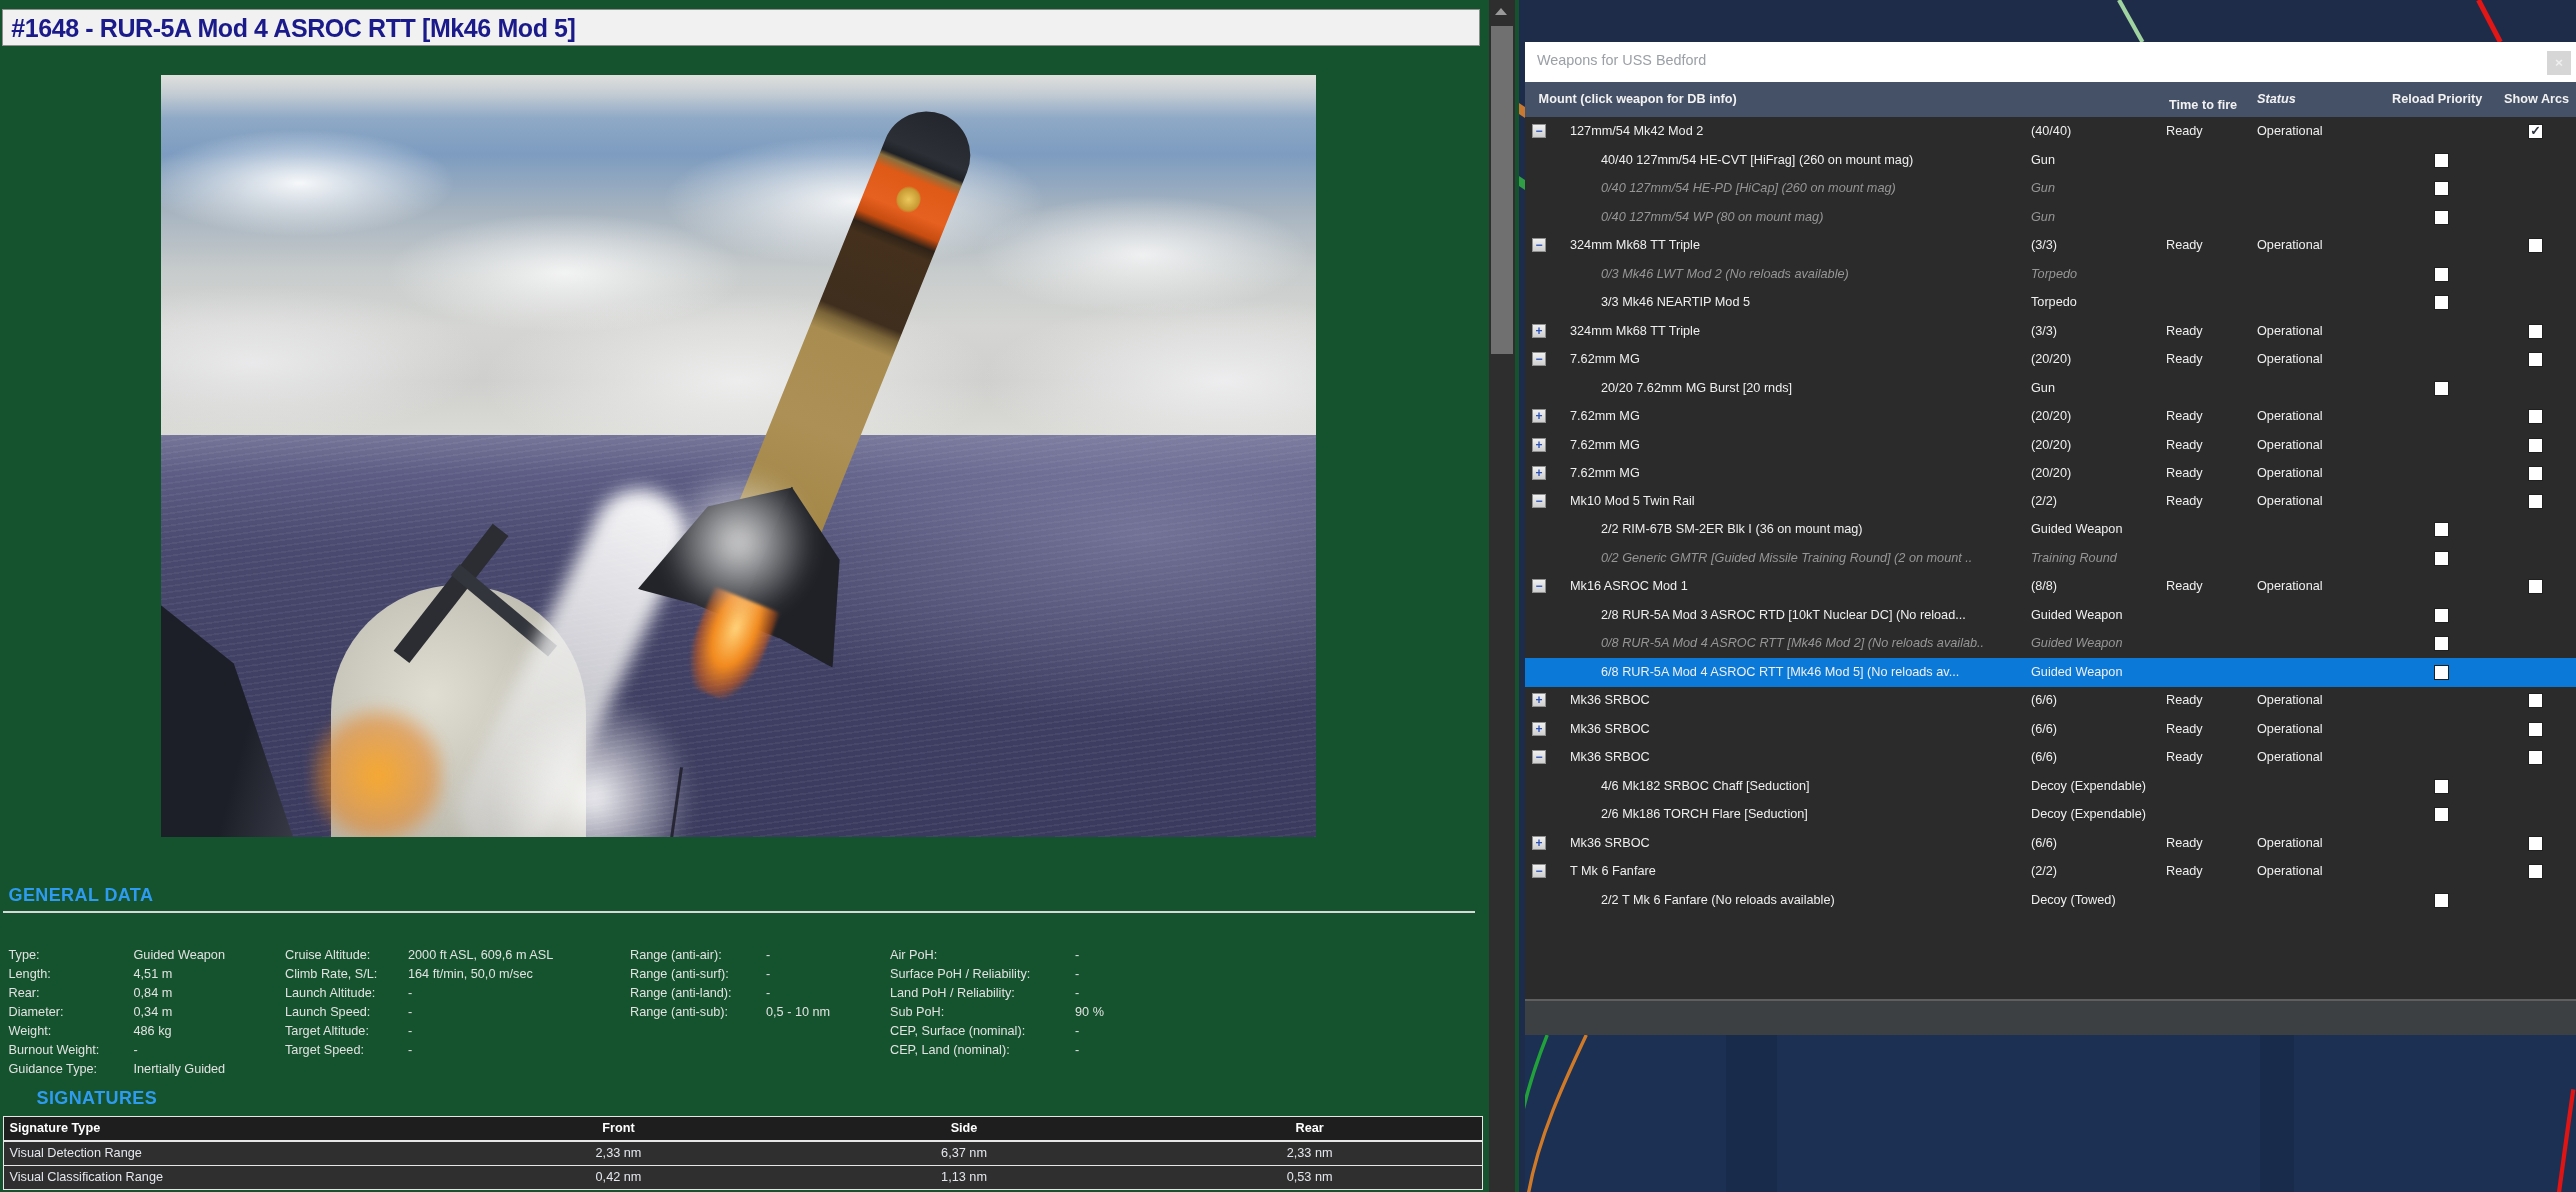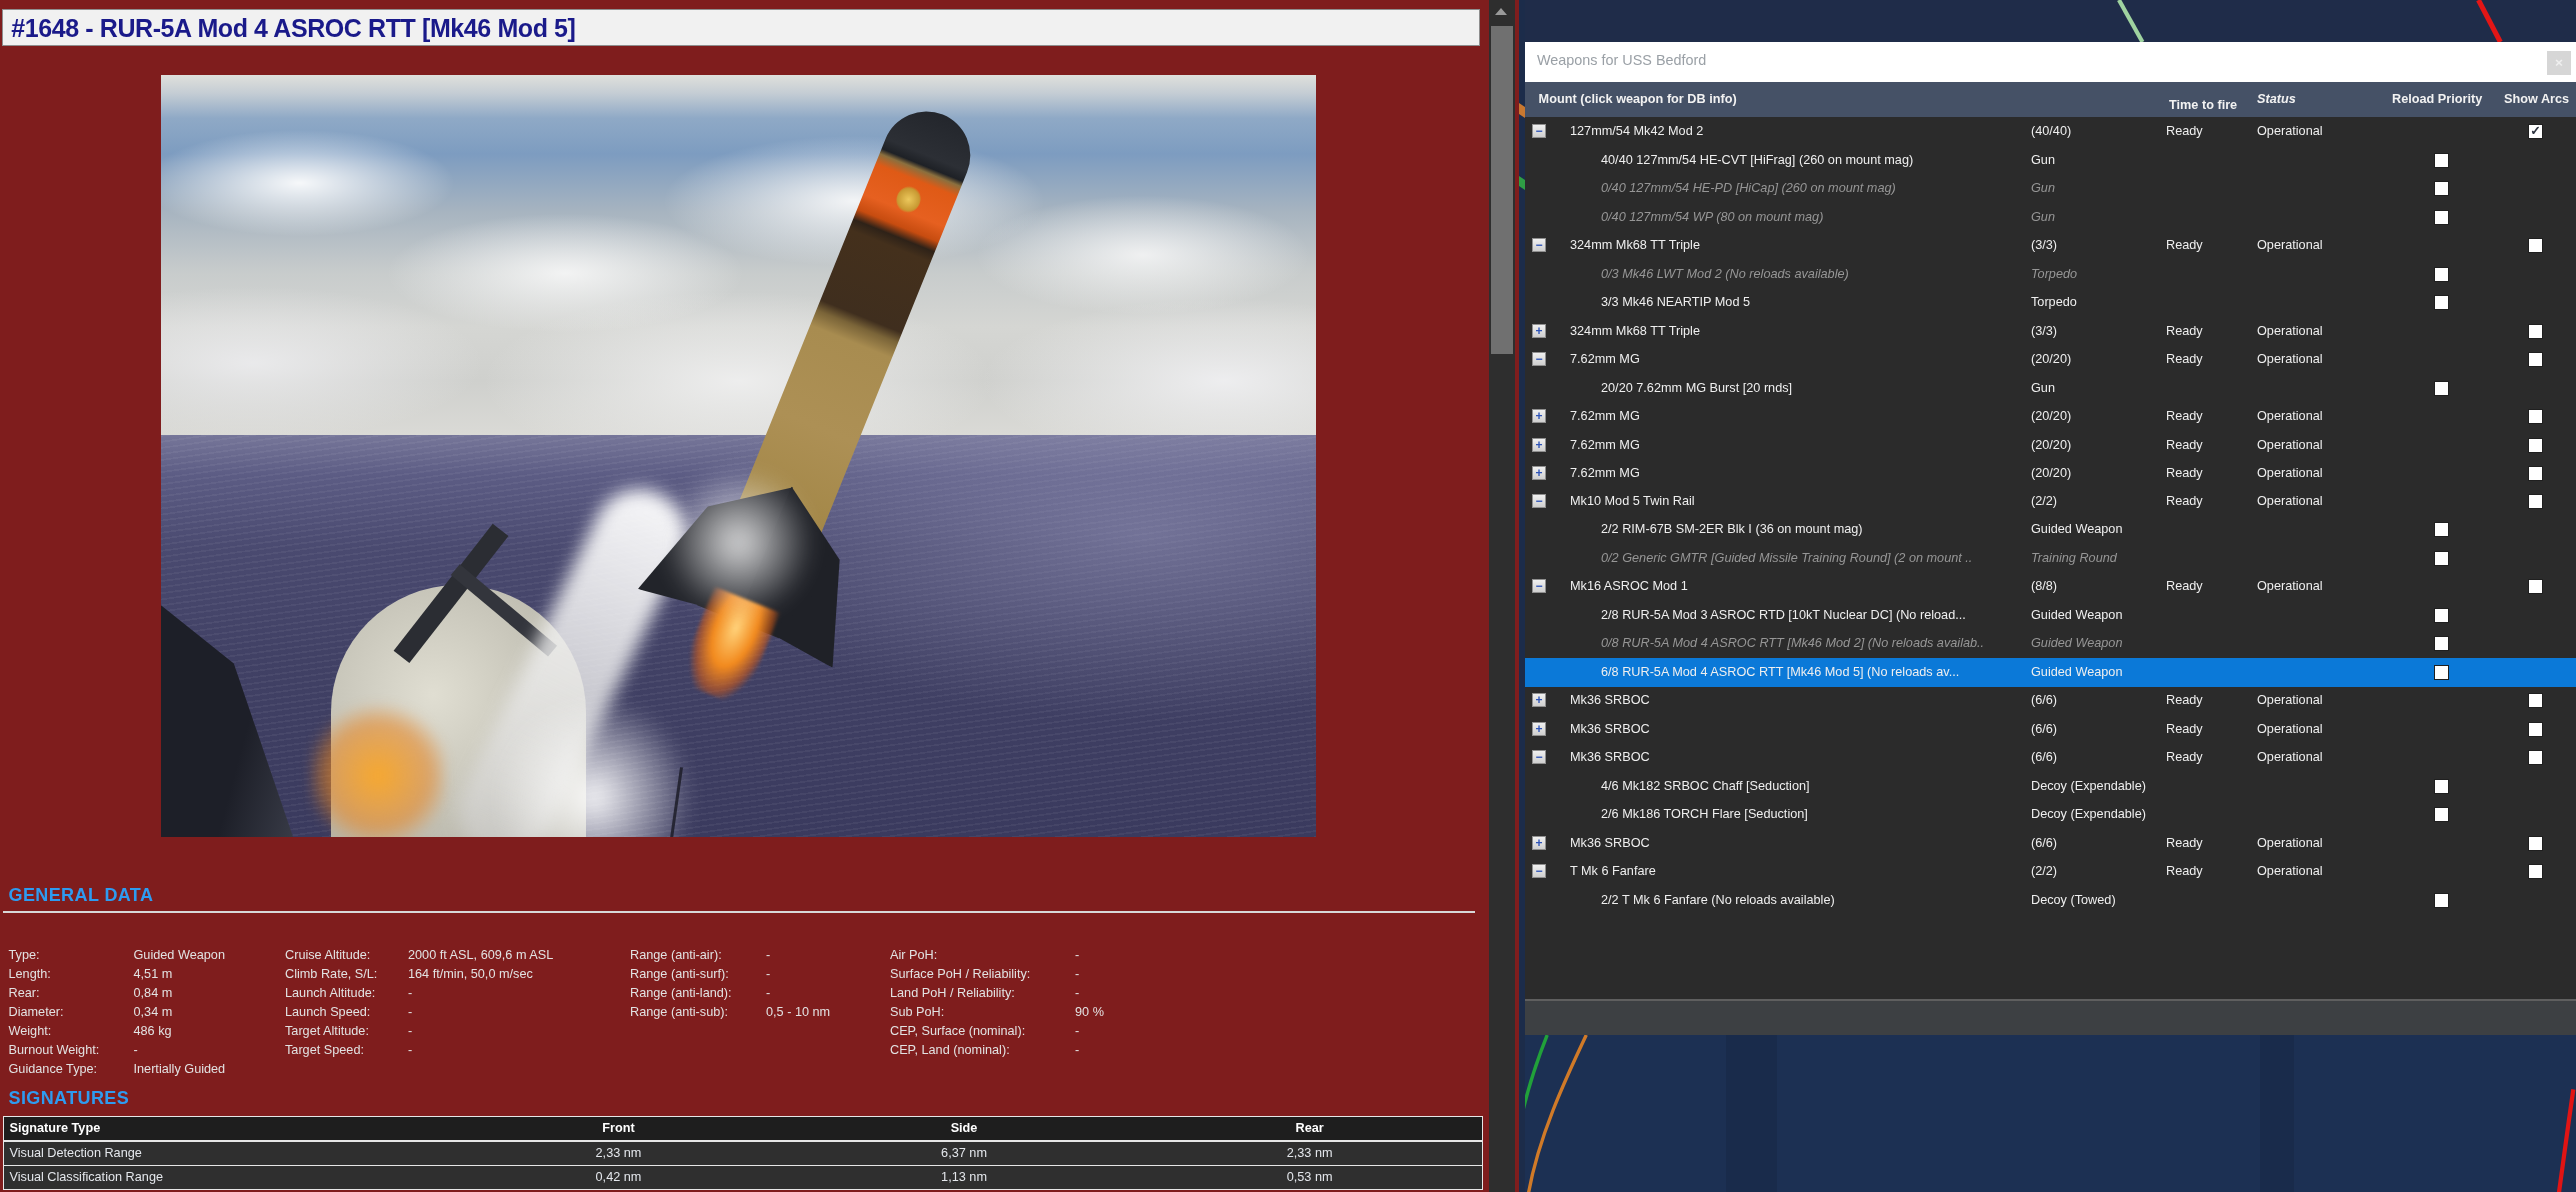--- a/index.html
+++ b/index.html
@@ -1,20 +1,20 @@
 <!DOCTYPE html>
 <html style="font-size:13.6px"><head>
 <meta charset="utf-8">
 <style>
   html,body{margin:0;padding:0;background:#111;}
   #screen{position:relative;width:2576px;height:1193px;overflow:hidden;
           font-family:"Liberation Sans",sans-serif;background:#1c3053;}
 
   
-  #left-window{position:absolute;left:0;top:0;width:1519px;height:1193px;background:#7f1d1d;}
+  #left-window{position:absolute;left:0;top:0;width:1519px;height:1193px;background:#14532d;}
   #db-title-bar{position:absolute;left:1.7px;top:9.3px;width:1478px;height:37px;background:#f1f1f1;
                 border:0.8px solid #8e8e8e;box-sizing:border-box;}
   #db-title{position:absolute;left:8.5px;top:3.4px;font-size:25px;font-weight:bold;color:#1a1a8a;
             letter-spacing:-0.4px;white-space:nowrap;}
 
   
   #photo{position:absolute;left:161px;top:75px;width:1155px;height:762px;overflow:hidden;background:#44446a;}
   .sky{position:absolute;left:0;top:0;width:100%;height:360px;
        background:linear-gradient(180deg,#dfe0dc 0%,#c5cdd4 5%,#8fa9c6 12%,#7d9cc0 22%,#a7b4c0 38%,#c8cccc 55%,#d5d6d3 70%,#cfd0cd 85%,#dadad6 100%);}
   .clouds{position:absolute;left:0;top:0;width:100%;height:360px;background-image:
@@ -63,21 +63,21 @@
   
   .section-heading{position:absolute;left:8.5px;font-size:18px;font-weight:bold;color:#2e9bf0;letter-spacing:0.4px;}
   #gd-heading{top:885px;}
   #gd-rule{position:absolute;left:3.4px;top:911px;width:1472px;height:1.7px;background:#d8d8d8;}
   .gd-col{position:absolute;top:918px;font-size:12.7px;color:#e2e2e2;line-height:19px;white-space:nowrap;margin-top:28px;}
   #gd-c1{left:8.5px;} #gd-c2{left:285px;} #gd-c3{left:630px;} #gd-c4{left:890px;}
   .gd-row .lbl{display:inline-block;}
   #gd-c1 .lbl{width:125px;} #gd-c2 .lbl{width:123px;} #gd-c3 .lbl{width:136px;} #gd-c4 .lbl{width:185px;}
 
   
-  #sig-heading{top:1088px;}
+  #sig-heading{top:1088px;margin-left:28px;}
   #sig-table{position:absolute;left:3.4px;top:1116px;width:1478px;border:1.7px solid #e6e6e6;
              border-bottom:none;font-size:12.7px;color:#e4e7ec;}
   .sig-row{display:flex;height:23px;line-height:23px;border-bottom:1.7px solid #e6e6e6;background:#2f2f2f;}
   .sig-row.hdr{background:#1e1e1e;font-weight:bold;color:#fff;border-bottom:2.5px double #e6e6e6;}
   .sig-c0{width:438px;padding-left:5.1px;text-align:left;}
   .sig-c{width:347px;text-align:center;}
 
   
   #left-scrollbar{position:absolute;left:1489px;top:0;width:25.5px;height:1193px;background:#2e2e2e;}
   #scroll-up{position:absolute;left:0;top:0;width:25.5px;height:22px;background:#2e2e2e;}

